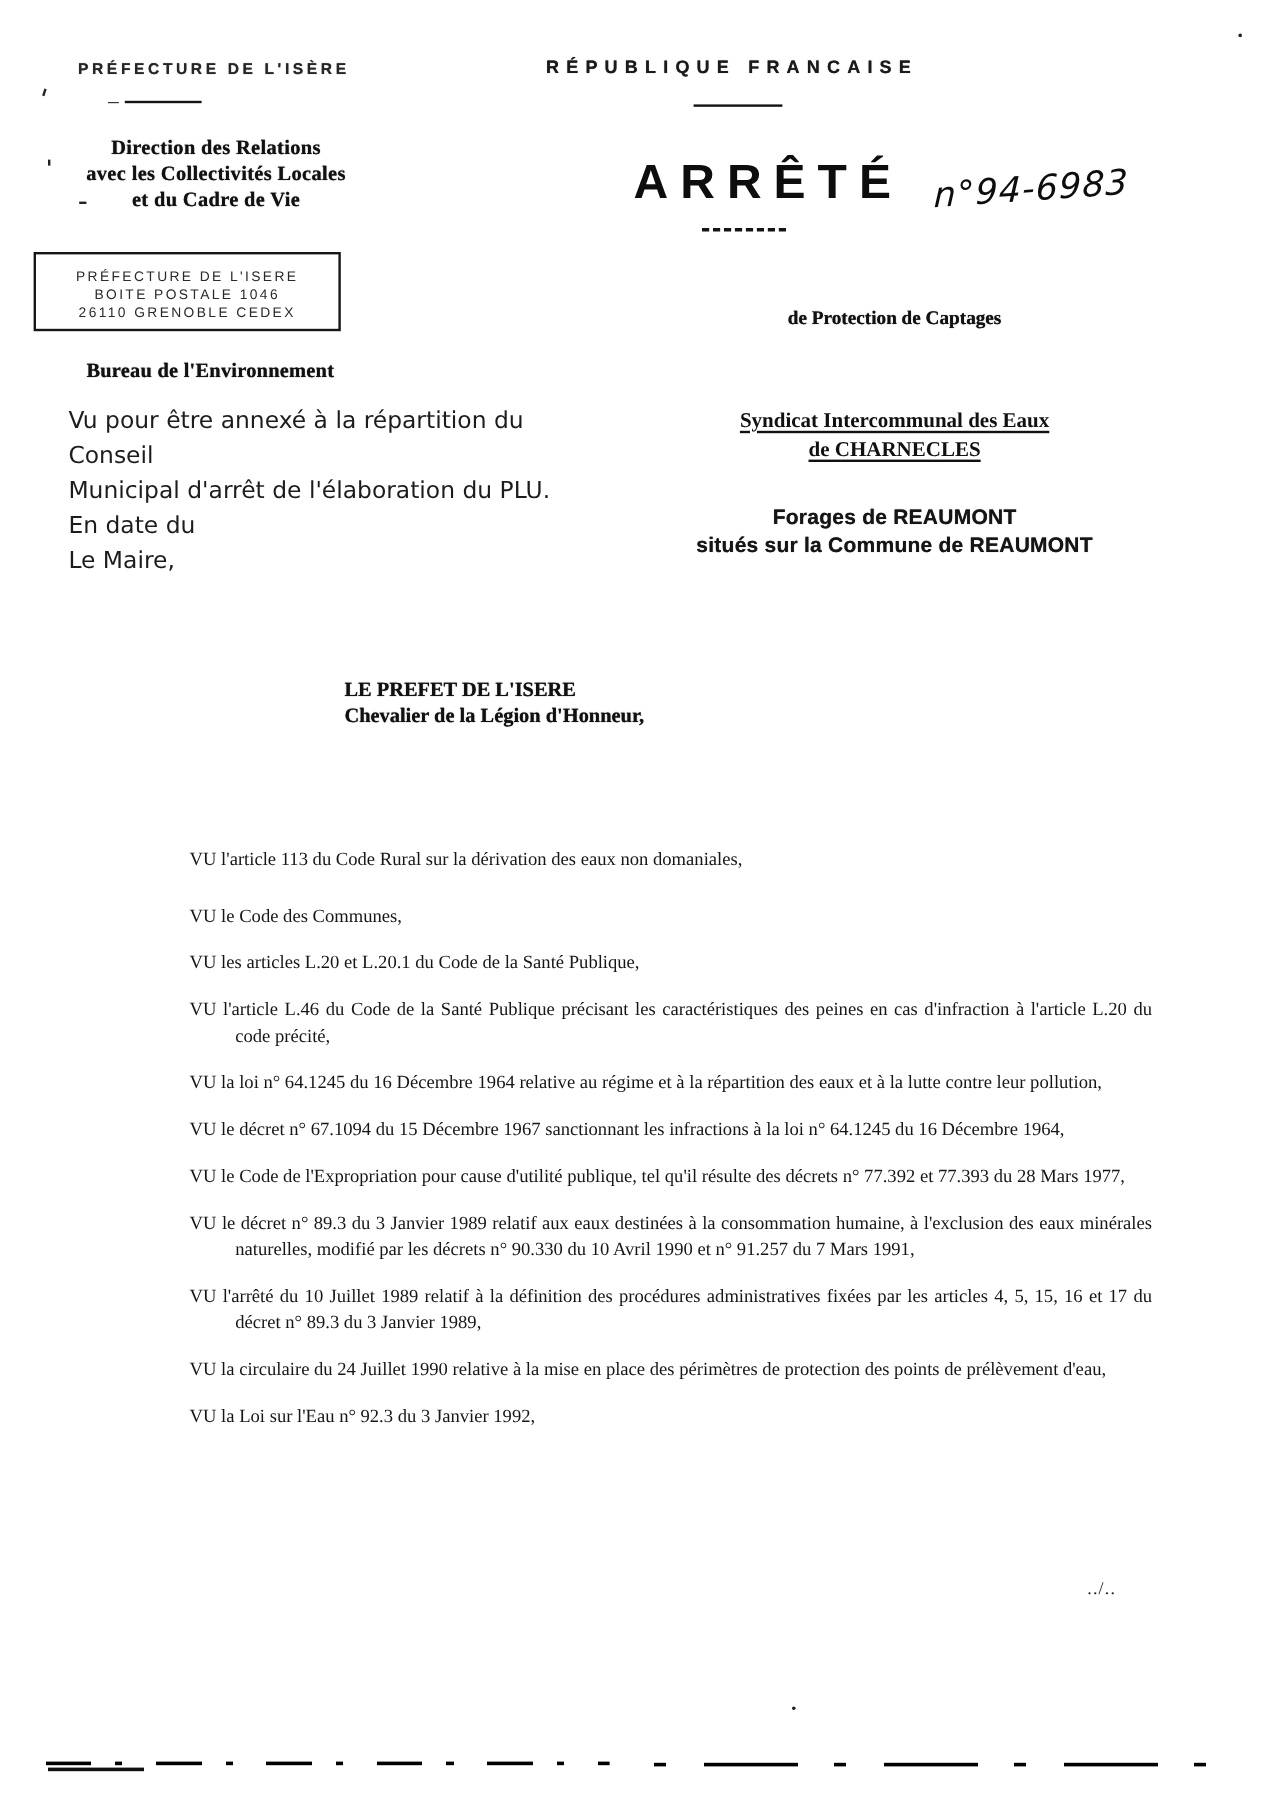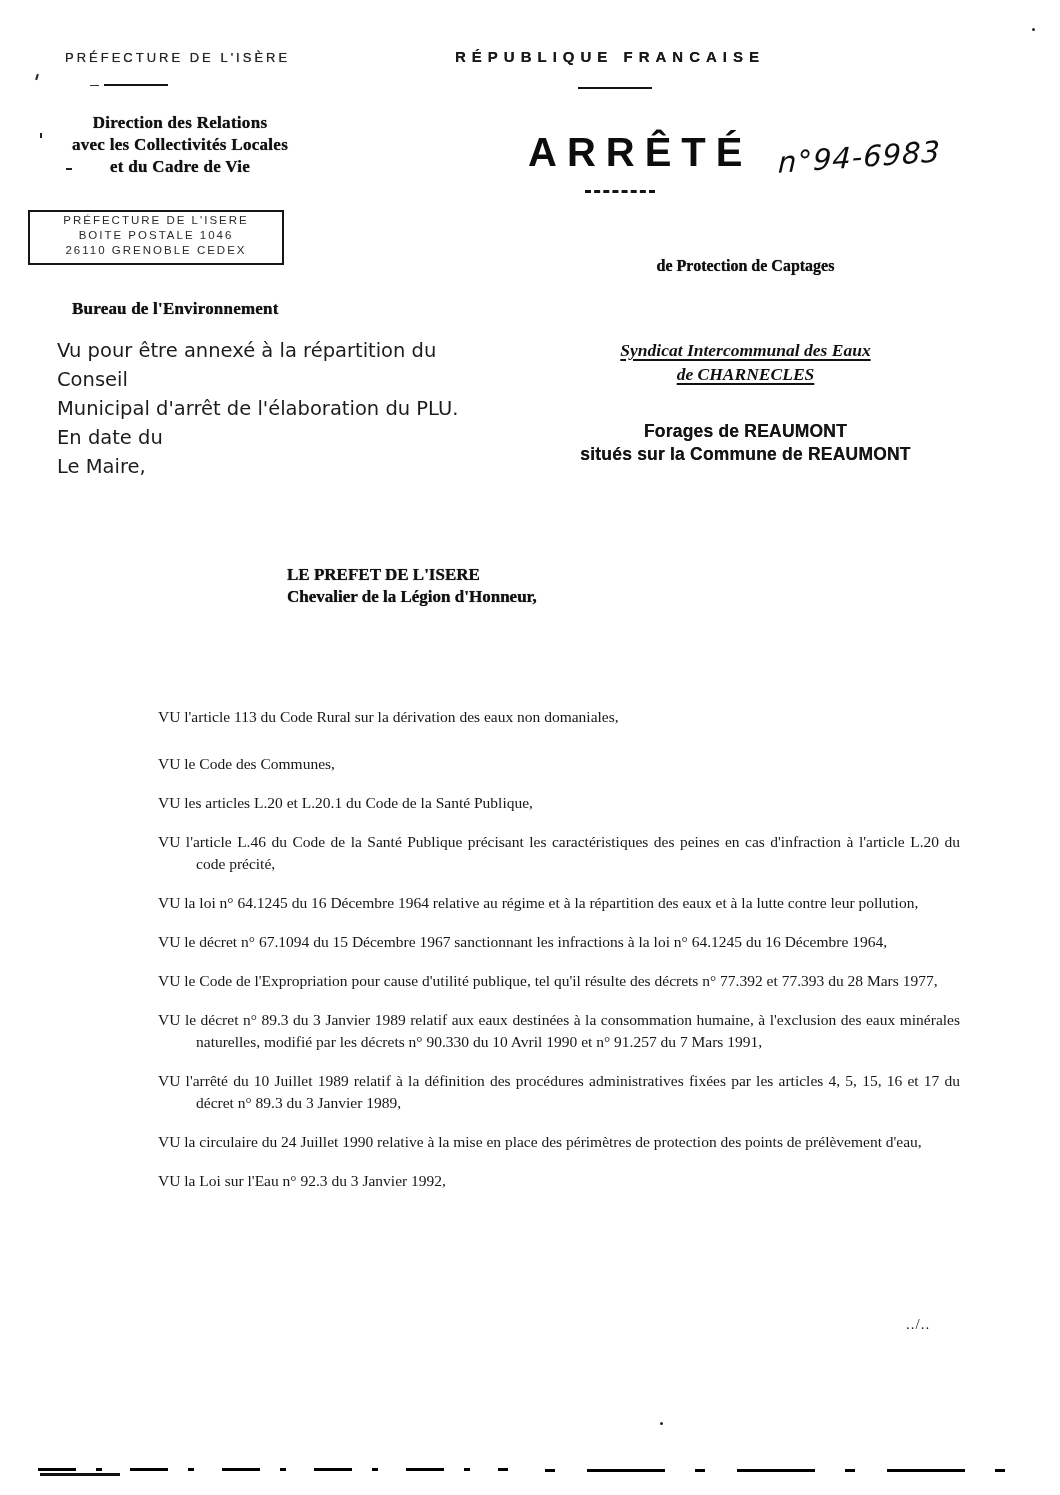--- a/index.html
+++ b/index.html
@@ -11,21 +11,21 @@
     font-family: "Liberation Serif", serif;
     color: #111;
     overflow: hidden;
   }
   .abs { position: absolute; }
 
   
   .header-left {
     left: 54px; top: 50px;
     font-family: "Liberation Sans", sans-serif;
-    font-size: 13px; font-weight: 400;
+    font-size: 13px; font-weight: 700;
     letter-spacing: 3px; color: #262626;
     text-shadow: 0 0 0.7px #444;
     padding-left: 11px;
   }
   .hl-underline { left: 104px; top: 84px; width: 64px; height: 2px; background: #141414; }
   .hl-dash { left: 90px; top: 85px; width: 9px; height: 1px; background: #333; }
 
   .header-right {
     left: 455px; top: 48px;
     font-family: "Liberation Sans", sans-serif;
@@ -41,21 +41,21 @@
     text-align: center;
     font-weight: 700; font-size: 17px; line-height: 22px;
     letter-spacing: 0.3px;
     text-shadow: 0 0 0.8px #222;
   }
 
   
   .address-box {
     left: 28px; top: 210px; width: 252px; height: 50px;
     border: 2px solid #161616;
-    padding-top: 1px;
+    padding-top: 12px;
     text-align: center;
     font-family: "Liberation Sans", sans-serif;
     font-size: 11.5px; letter-spacing: 2px; line-height: 15px;
     color: #2a2a2a;
   }
 
   
   .arrete-row { left: 528px; top: 130px; display: flex; align-items: flex-start; white-space: nowrap; gap: 24px; }
   .arrete-title {
     font-family: "Liberation Sans", sans-serif;
@@ -73,21 +73,21 @@
 
   
   .subject {
     left: 558px; top: 255px; width: 375px;
     text-align: center; font-weight: 700;
     font-size: 16px; line-height: 21px;
     text-shadow: 0 0 0.7px #222;
   }
   .syndicat {
     left: 558px; top: 338px; width: 375px;
-    text-align: center; font-weight: 700; font-style: italic;
+    text-align: center; font-weight: 700; 
     font-size: 17.5px; line-height: 24px;
   }
   .syndicat .u { text-decoration: underline; text-decoration-thickness: 2px; text-underline-offset: 3px; }
   .forages {
     left: 538px; top: 420px; width: 415px;
     text-align: center;
     font-family: "Liberation Sans", sans-serif;
     font-weight: 700; font-size: 17.5px; line-height: 23px;
     letter-spacing: 0.2px; color: #151515;
     text-shadow: 0 0 0.6px #333;

